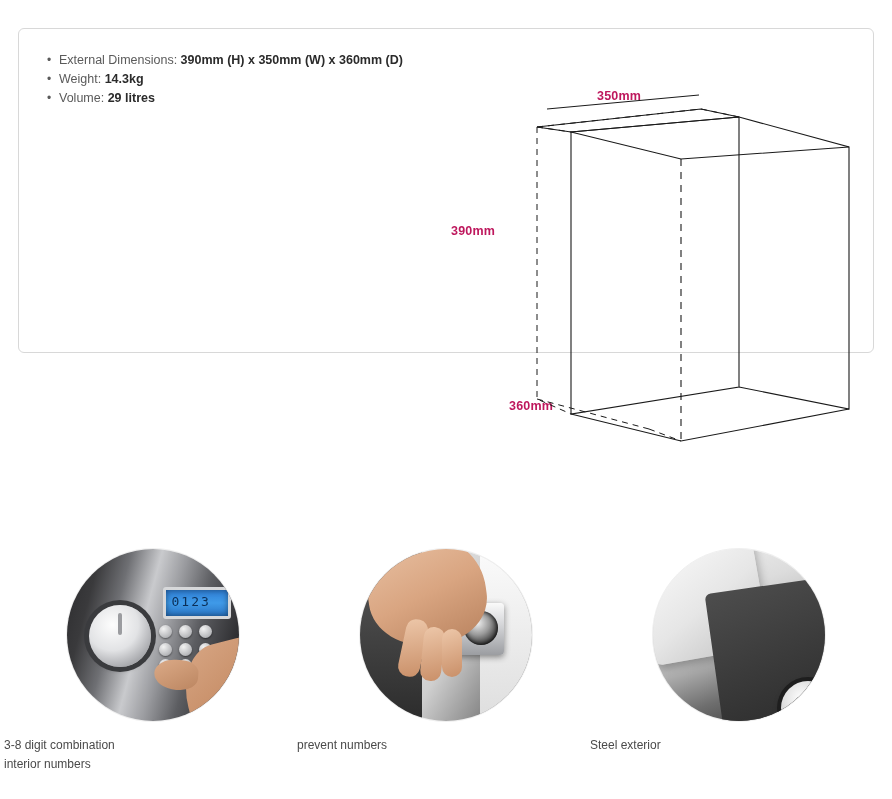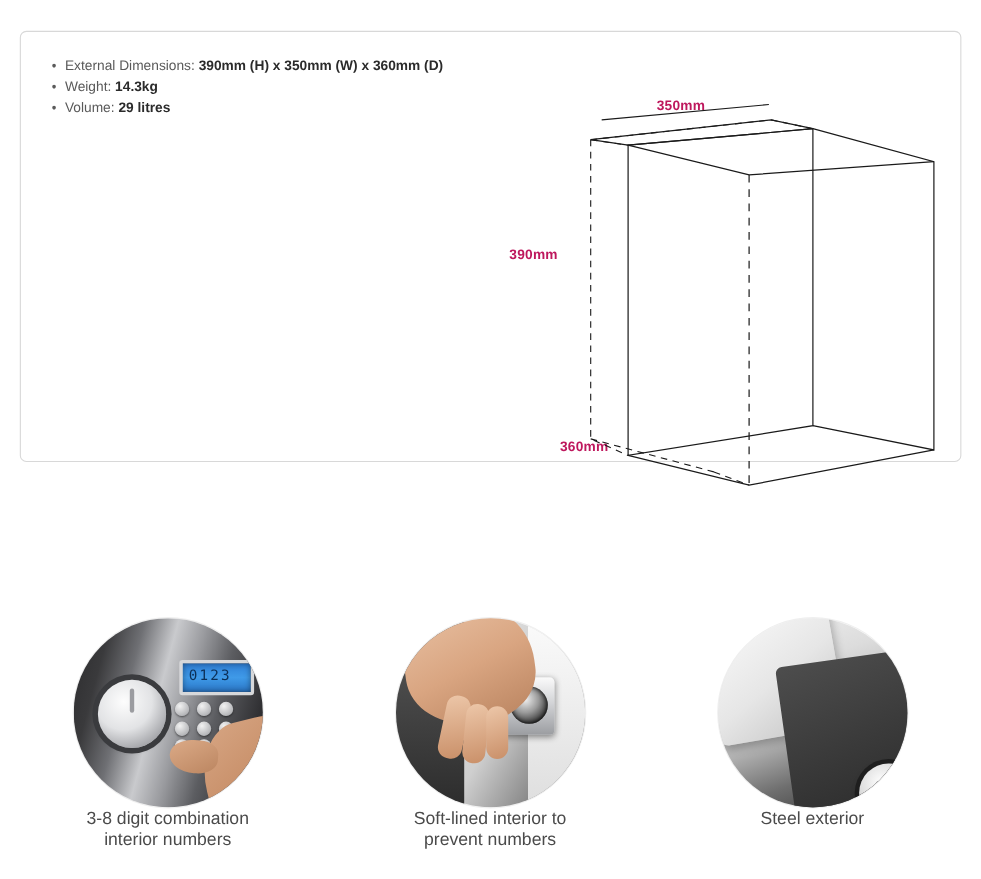--- a/index.html
+++ b/index.html
@@ -15,21 +15,21 @@
     position: relative;
     overflow: hidden;
   }
 
   
   .spec-panel {
     position: absolute;
     left: 18px;
     top: 28px;
     width: 856px;
-    height: 392px;
+    height: 325px;
     border: 1px solid #d8d8d8;
     border-radius: 6px;
     box-sizing: border-box;
     background: #fff;
   }
 
   .spec-list {
     position: absolute;
     left: 28px;
     top: 22px;
@@ -68,53 +68,54 @@
   }
   .dim-label {
     position: absolute;
     font-size: 12.5px;
     font-weight: bold;
     color: #be185d;
     letter-spacing: 0.2px;
     white-space: nowrap;
   }
   .dim-width  { left: 148px; top: 20px; }
-  .dim-height { left: 2px;   top: 155px; margin-left: 12px; }
+  .dim-height { left: 2px;   top: 155px; }
   .dim-depth  { left: 60px;  top: 330px; }
 
   
   .features {
     position: absolute;
     left: 0;
     top: 548px;
     width: 892px;
     height: 240px;
   }
   .feature {
     position: absolute;
     width: 297px;
-    top: 13px;
-    text-align: center;
+    top: 0;
+    text-align: left;
   }
   .feature-1 { left: 4px; }
   .feature-2 { left: 297px; }
   .feature-3 { left: 590px; }
 
   .circle {
     width: 172px;
     height: 172px;
     border-radius: 50%;
     margin: 0 auto;
     overflow: hidden;
     position: relative;
     border: 1px solid #efefef;
   }
 
   .feature-caption {
-    font-size: 16px;
+    margin-top: 14px;
+    font-size: 12px;
     line-height: 19px;
     color: #4a4a4a;
   }
 
   
   .ph1 {
     position: absolute; inset: 0;
     background:
       linear-gradient(105deg, #2a2a2c 0%, #3a3a3c 16%, #6f7074 30%, #c9cacd 44%, #9a9b9f 56%, #5c5d61 70%, #303033 88%, #1d1d1f 100%);
   }
@@ -347,21 +348,20 @@
         <div class="darkpanel"></div>
         <div class="whitebar"></div>
         <div class="camera"></div>
         <div class="hand2"></div>
         <div class="finger f1"></div>
         <div class="finger f2"></div>
         <div class="finger f3"></div>
       </div>
     </div>
     <div class="feature-caption">
-      <div>Soft-lined interior to</div>
       <div>prevent numbers</div>
     </div>
   </div>
 
   <div class="feature feature-3">
     <div class="circle">
       <div class="ph3">
         <div class="corner"></div>
         <div class="body"></div>
         <div class="knob"></div>

